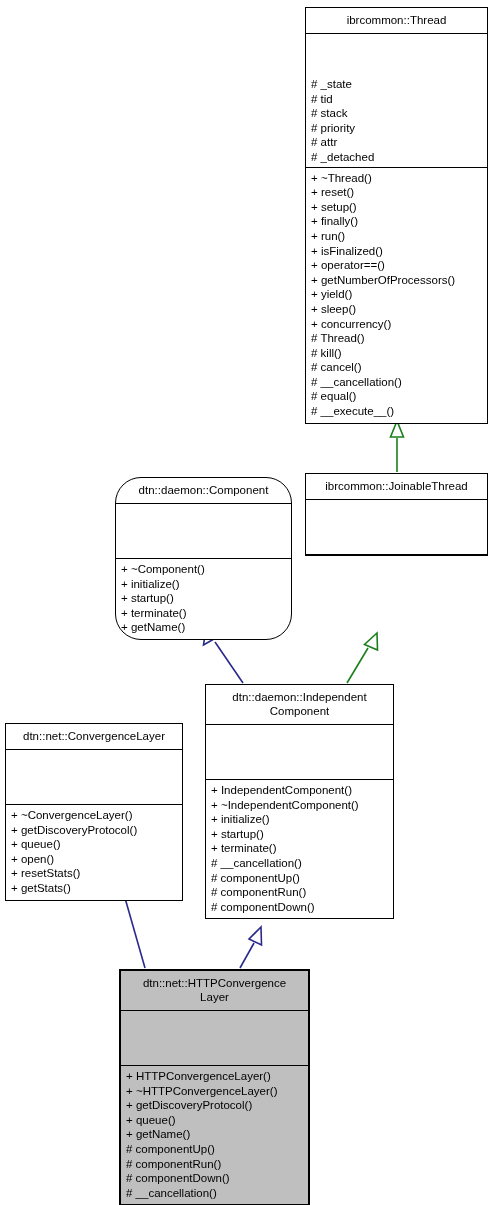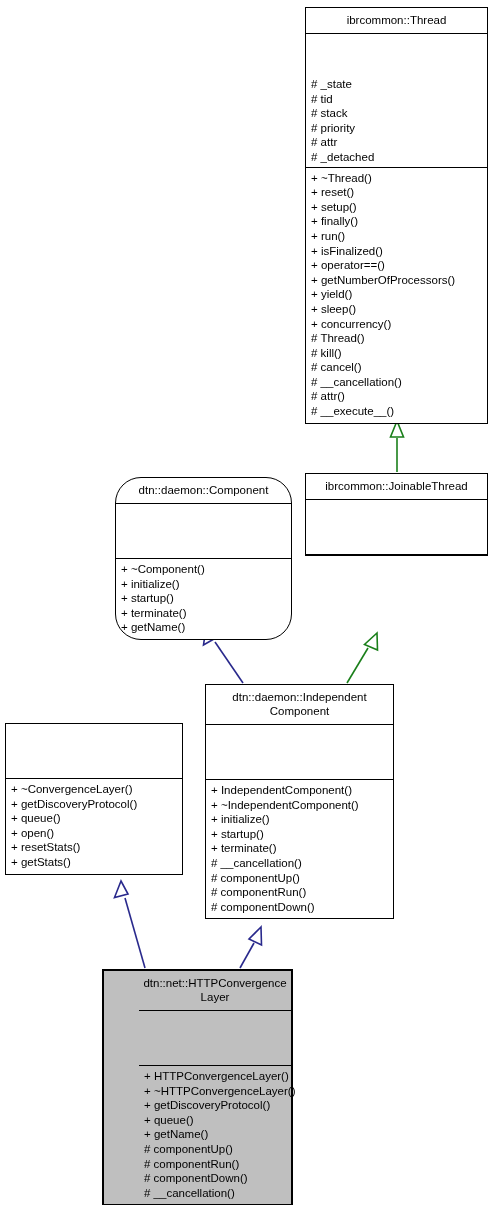--- a/index.html
+++ b/index.html
@@ -123,21 +123,21 @@
       <div class="member">+ isFinalized()</div>
       <div class="member">+ operator==()</div>
       <div class="member">+ getNumberOfProcessors()</div>
       <div class="member">+ yield()</div>
       <div class="member">+ sleep()</div>
       <div class="member">+ concurrency()</div>
       <div class="member"># Thread()</div>
       <div class="member"># kill()</div>
       <div class="member"># cancel()</div>
       <div class="member"># __cancellation()</div>
-      <div class="member"># attr()</div>
+      <div class="member"># equal()</div>
       <div class="member"># __execute__()</div>
     </div>
   </div>
 
   <div class="uml-box" style="left:305px; top:473px; width:183px;">
     <div class="uml-title">ibrcommon::JoinableThread</div>
     <div class="uml-attrs empty-compartment"></div>
   </div>
 
   <div class="uml-box" style="left:115px; top:477px; width:177px;border-radius:26px;">
@@ -163,32 +163,33 @@
       <div class="member">+ startup()</div>
       <div class="member">+ terminate()</div>
       <div class="member"># __cancellation()</div>
       <div class="member"># componentUp()</div>
       <div class="member"># componentRun()</div>
       <div class="member"># componentDown()</div>
     </div>
   </div>
 
   <div class="uml-box" style="left:5px; top:723px; width:178px;">
+    <div class="uml-title">dtn::net::ConvergenceLayer</div>
     <div class="uml-attrs empty-compartment"></div>
     <div class="uml-methods">
       <div class="member">+ ~ConvergenceLayer()</div>
       <div class="member">+ getDiscoveryProtocol()</div>
       <div class="member">+ queue()</div>
       <div class="member">+ open()</div>
       <div class="member">+ resetStats()</div>
       <div class="member">+ getStats()</div>
     </div>
   </div>
 
-  <div class="uml-box highlight" style="left:102px; top:969px; width:191px; border-width:2px;padding-left:35px;">
+  <div class="uml-box highlight" style="left:119px; top:969px; width:191px; border-width:2px;">
     <div class="uml-title">dtn::net::HTTPConvergence
 Layer</div>
     <div class="uml-attrs empty-compartment"></div>
     <div class="uml-methods">
       <div class="member">+ HTTPConvergenceLayer()</div>
       <div class="member">+ ~HTTPConvergenceLayer()</div>
       <div class="member">+ getDiscoveryProtocol()</div>
       <div class="member">+ queue()</div>
       <div class="member">+ getName()</div>
       <div class="member"># componentUp()</div>

